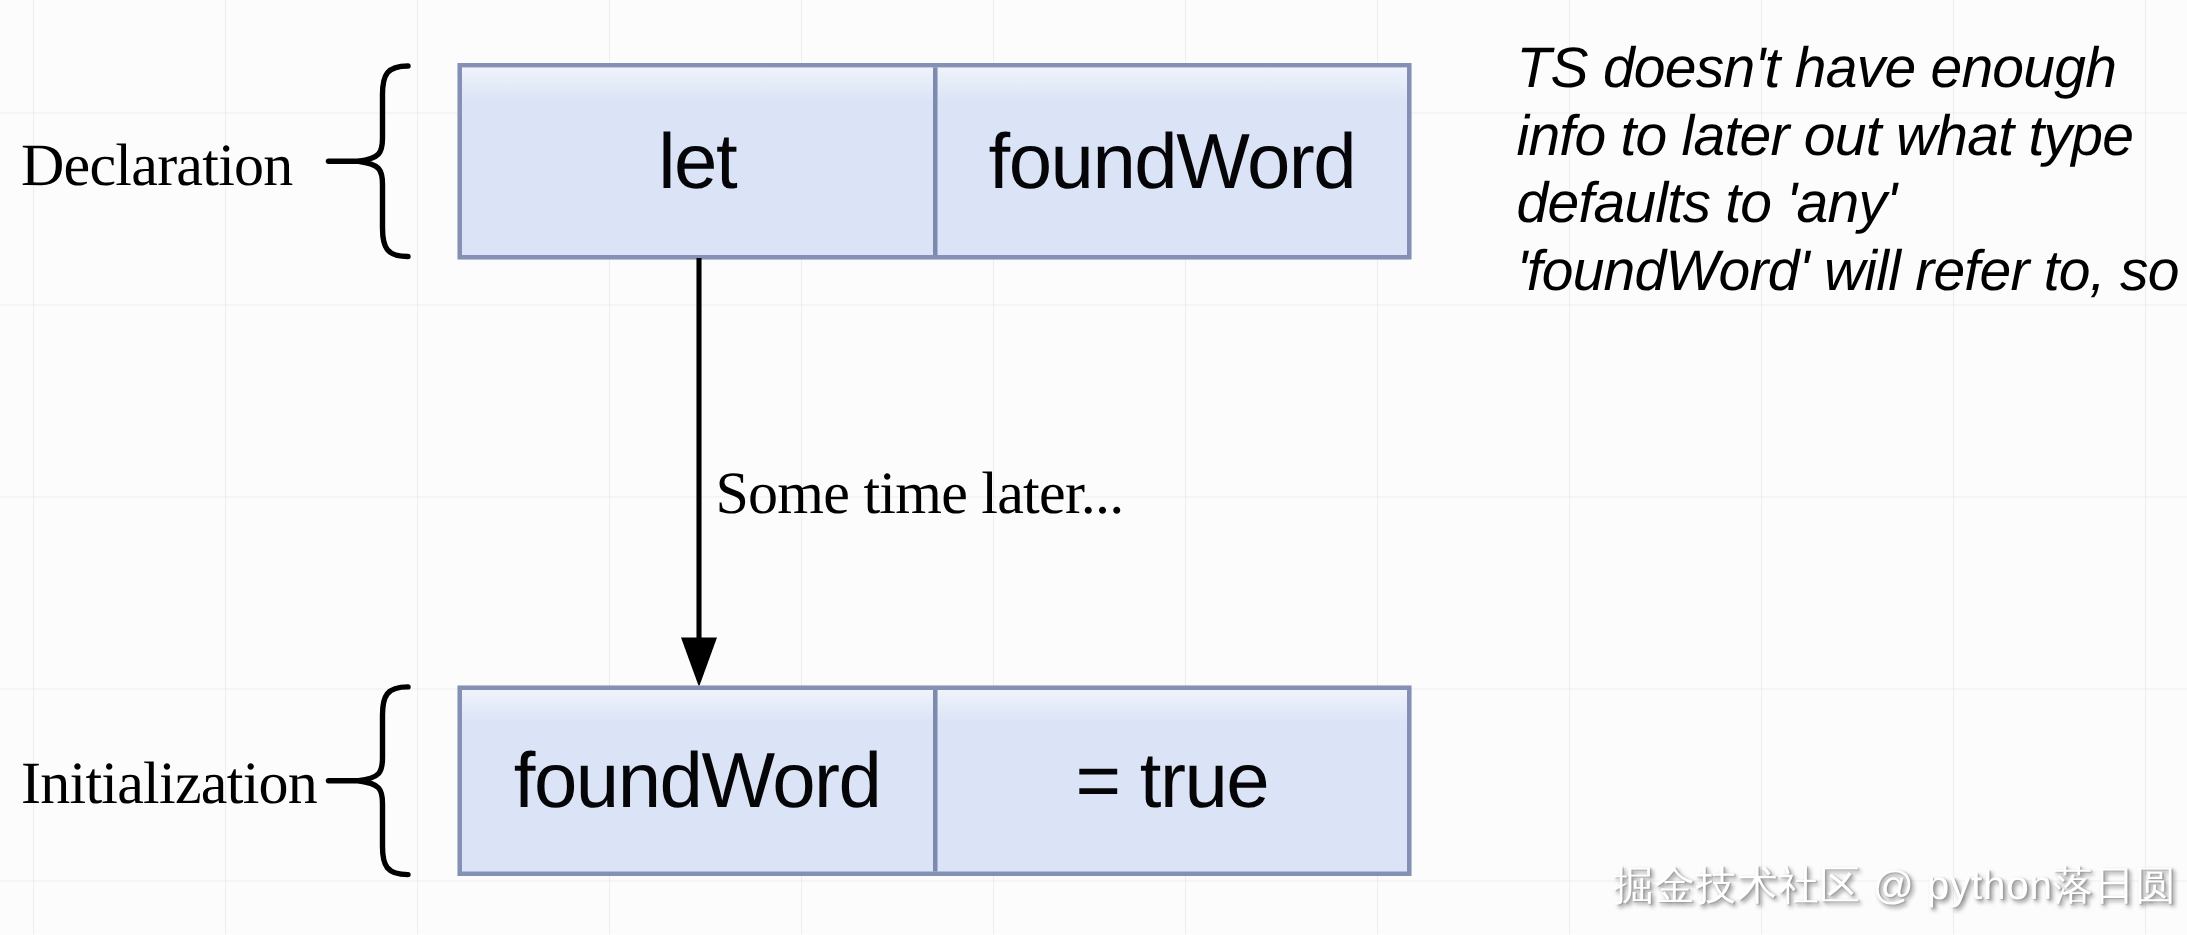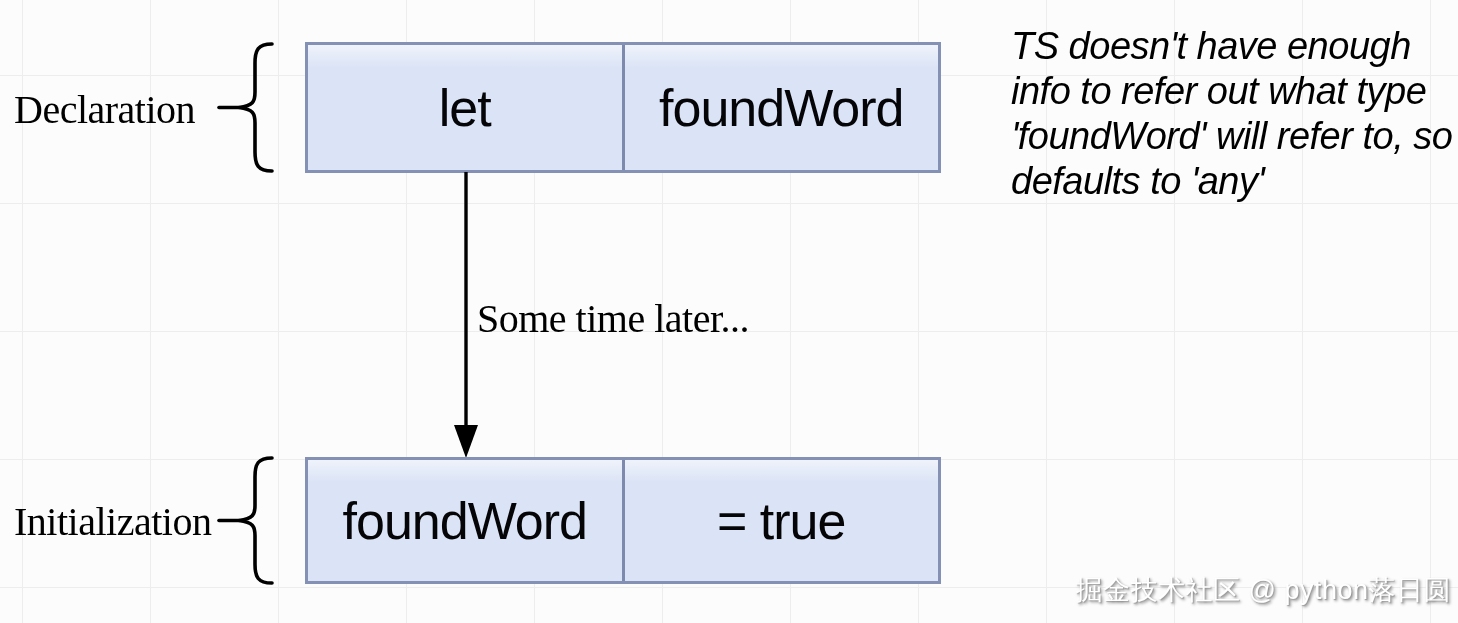--- a/index.html
+++ b/index.html
@@ -23,21 +23,21 @@
     position: absolute;
     font-size: 40px;
     letter-spacing: -0.5px;
     line-height: 1;
     color: #000;
     white-space: nowrap;
     font-family: Liberation Serif, serif;
   }
   .label-declaration   { left: 14px;  top: 90px;  }
   .label-initialization{ left: 14px;  top: 502px; }
-  .label-sometime      { left: 477px; top: 299px; }
+  .label-sometime      { left: 477px; top: 309px; }
 
   .varbox {
     position: absolute;
     left: 305px;
     width: 636px;
     display: flex;
     box-sizing: border-box;
     border: 3px solid #8590b5;
     background: #dbe4f6;
   }
@@ -126,20 +126,20 @@
     <path d="M61 3 C47 3 44 9 44 22 L44 51 C44 61 42 64.5 28 66.5 C42 68.5 44 72 44 82 L44 111 C44 124 47 130 61 130" fill="none" stroke="#000" stroke-width="3.6" stroke-linecap="round"></path>
   </svg>
 
   <div class="varbox box-initialization">
     <div class="cell">foundWord</div>
     <div class="cell">= true</div>
   </div>
 
   <div class="annotation">
     <div>TS doesn't have enough</div>
-    <div>info to refer out what type</div>
+    <div>info to later out what type</div>
+    <div>defaults to 'any'</div>
     <div>'foundWord' will refer to, so</div>
-    <div>defaults to 'any'</div>
   </div>
 
   <div class="watermark">掘金技术社区 @ python落日圆</div>
 
 </div>
 
 </body></html>

